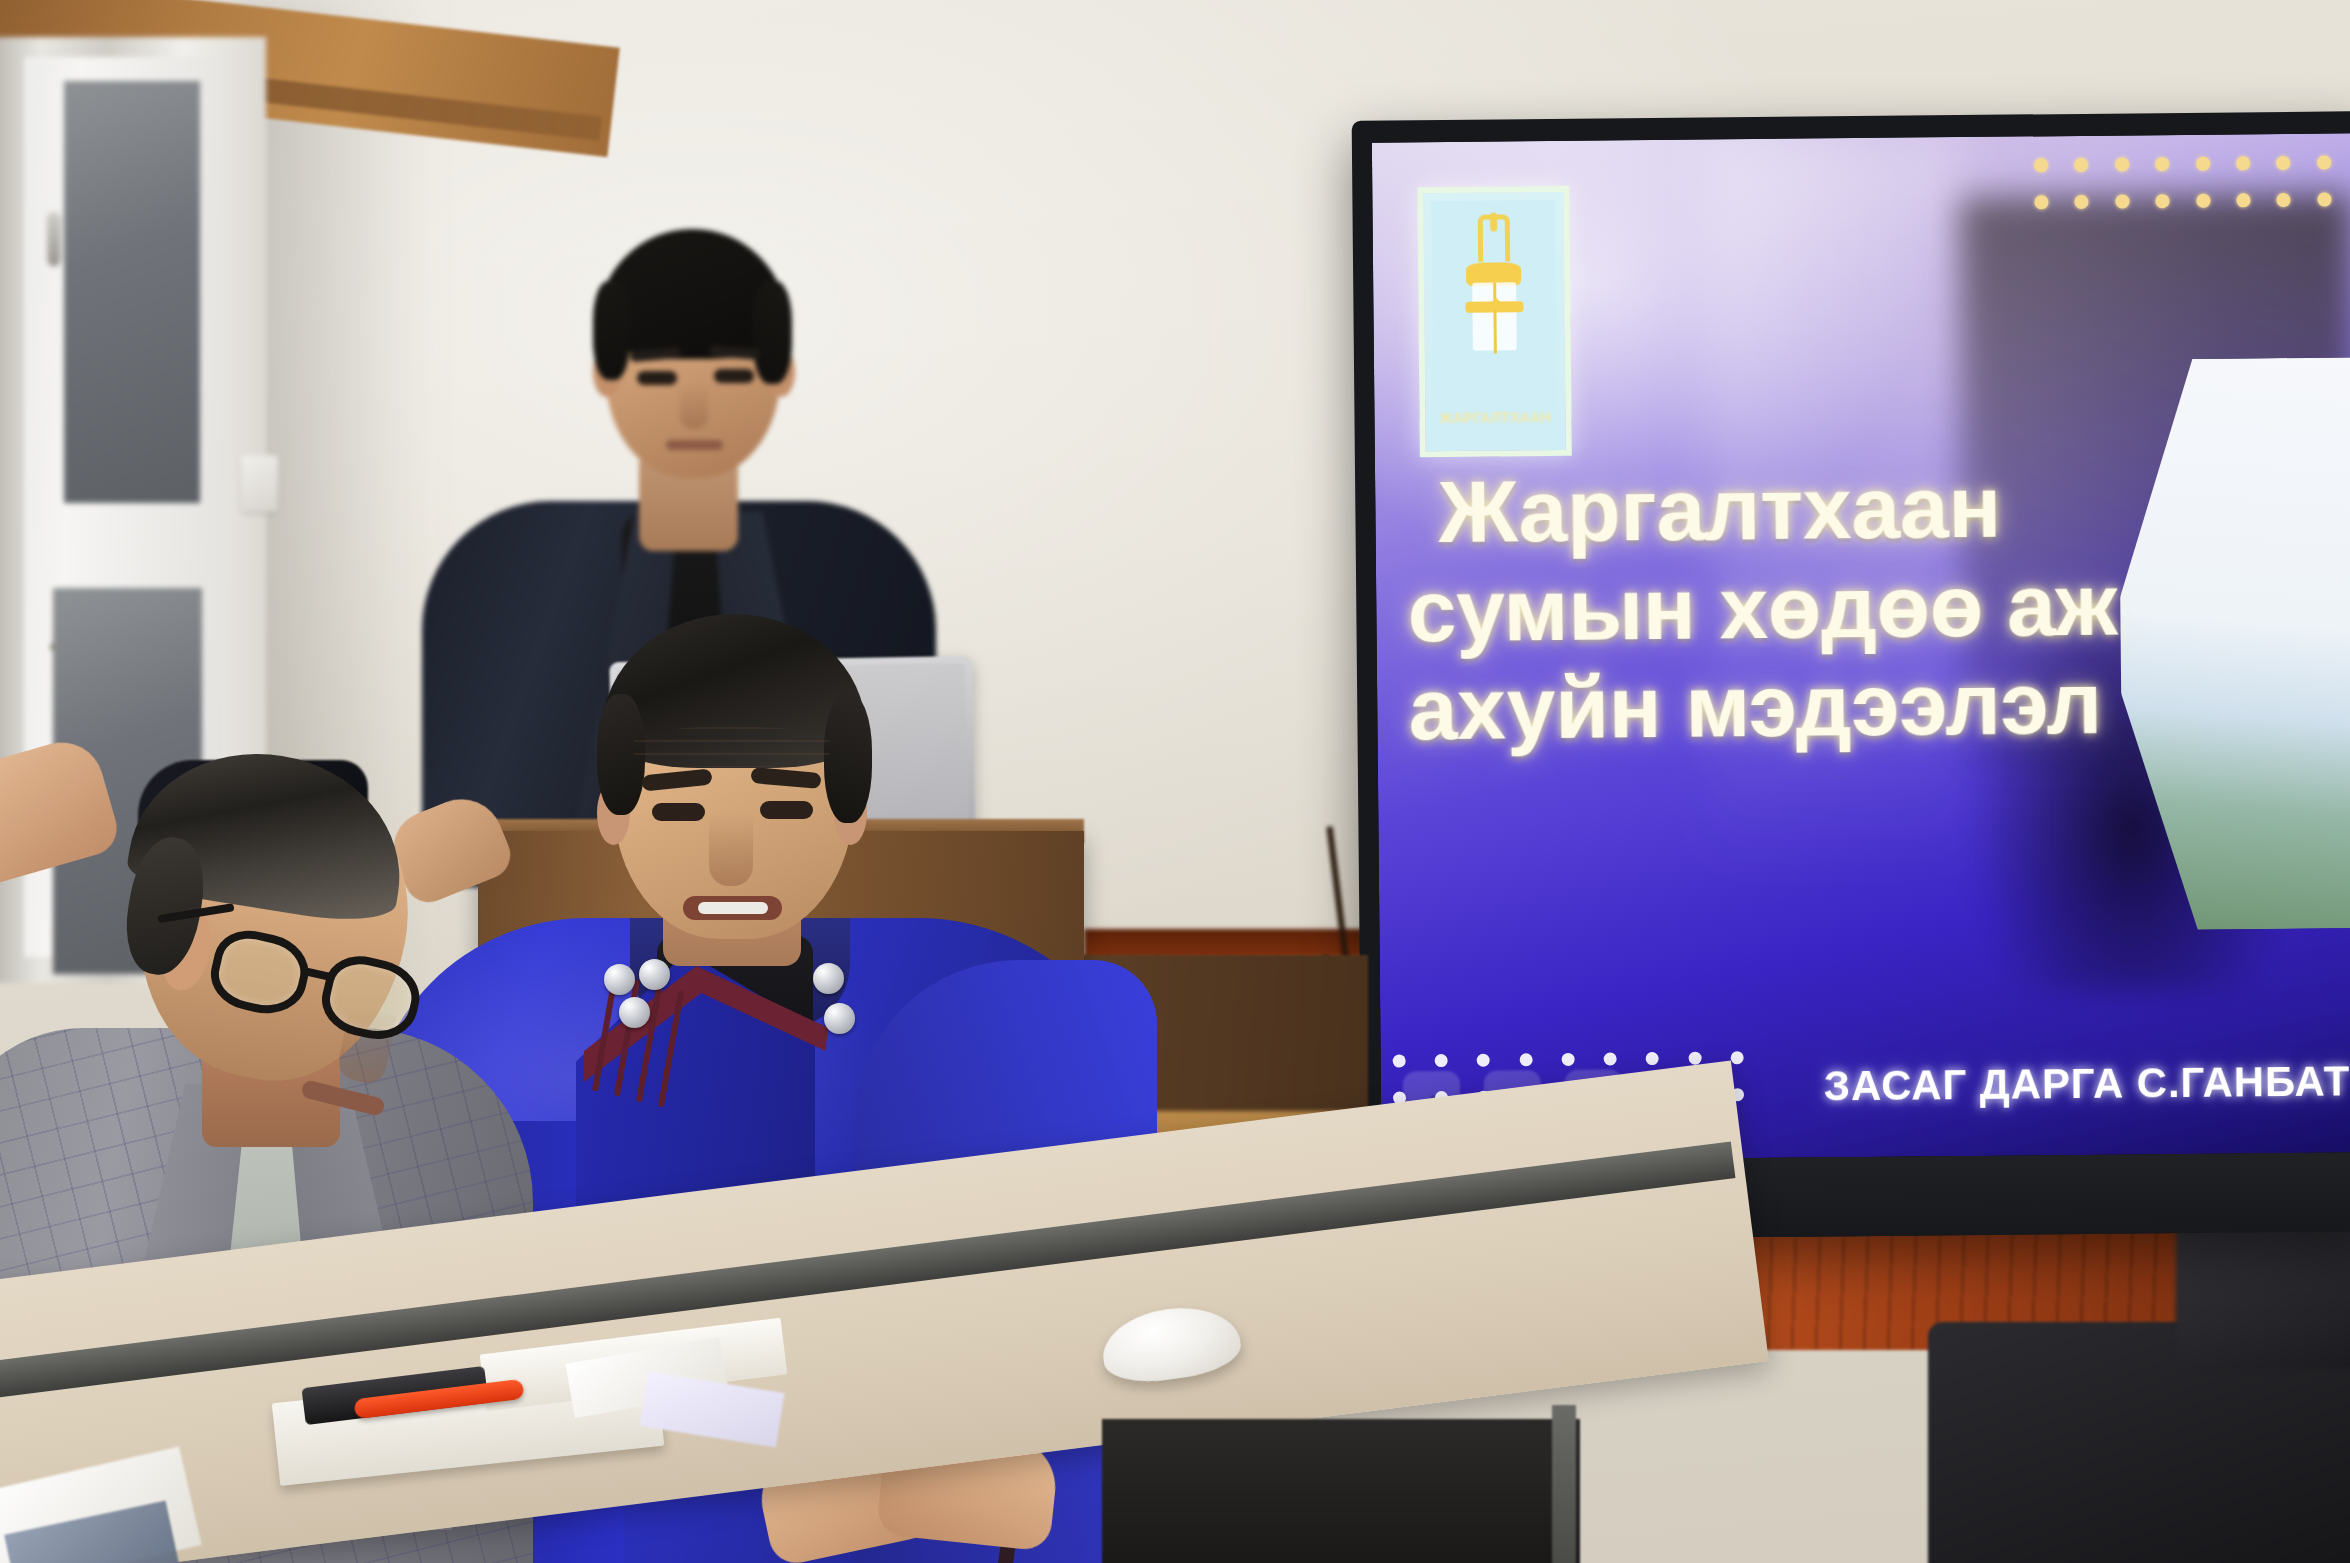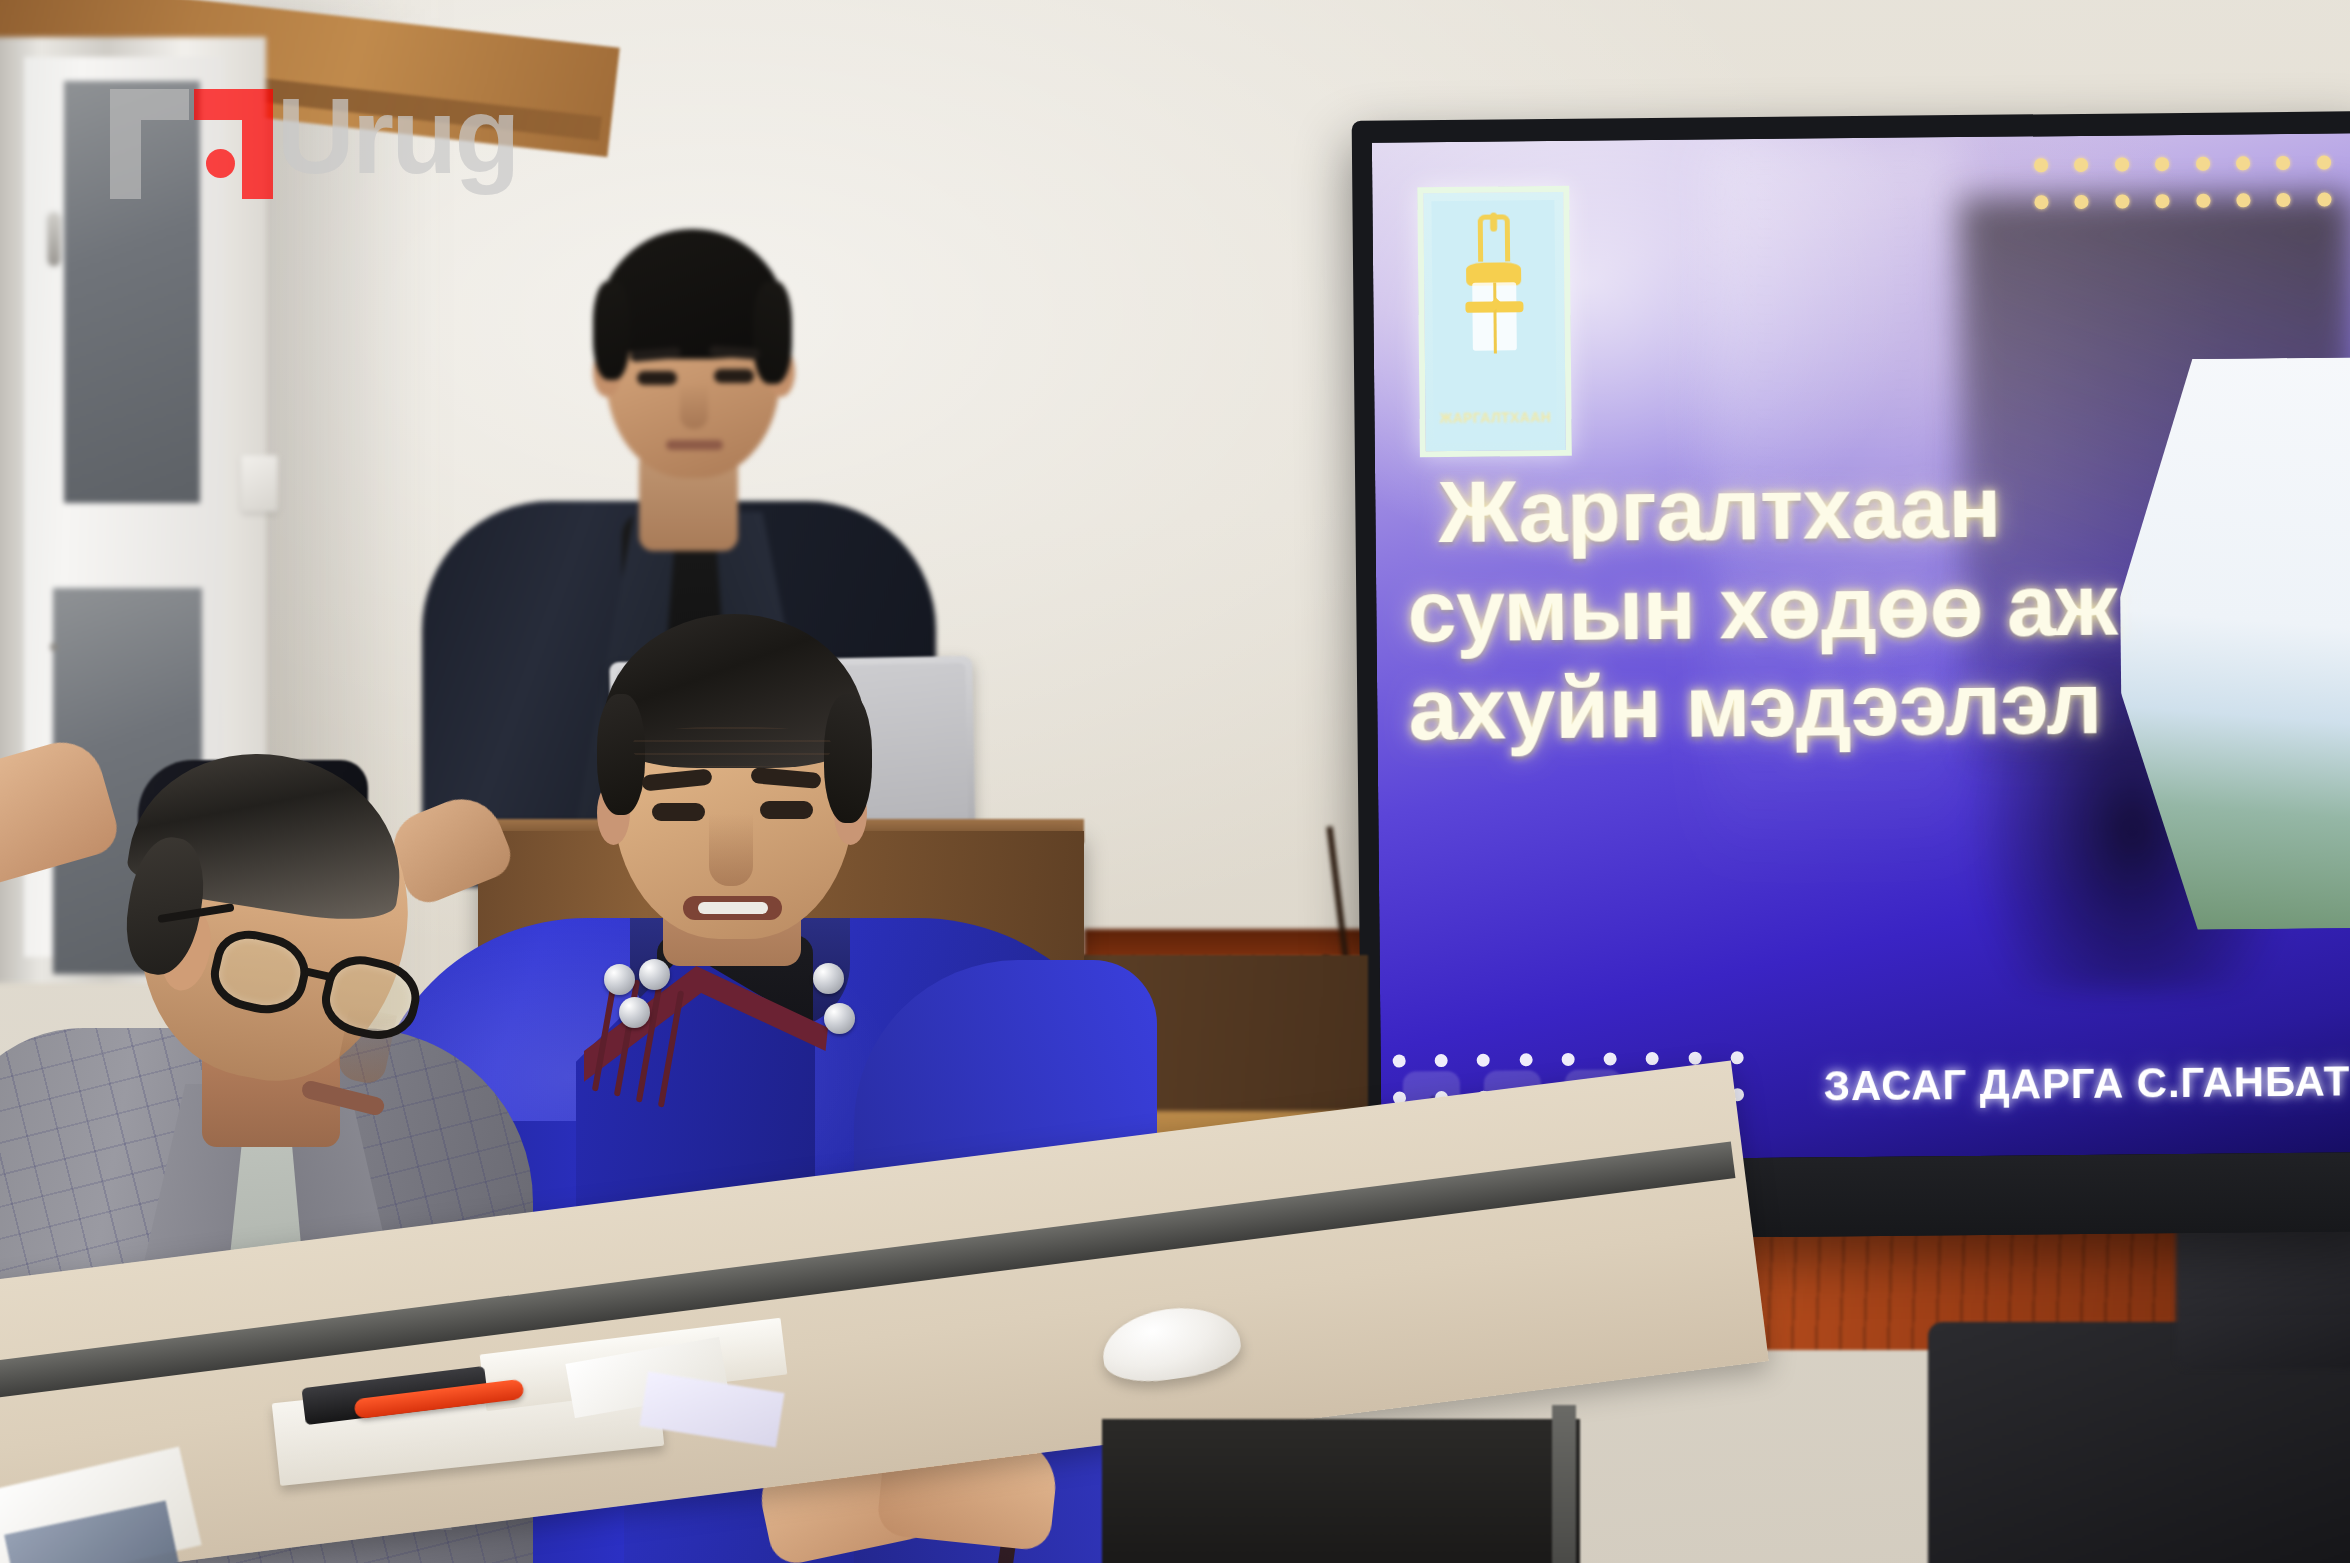--- a/index.html
+++ b/index.html
@@ -819,23 +819,15 @@
   <div class="notebook"></div>
   <div class="notebook2"></div>
   <div class="paper-a"></div>
   <div class="paper-b"></div>
   <div class="pen-blk"></div>
   <div class="pen-red"></div>
   <div class="mouse"></div>
 
   <div class="p2-hand" style="left:-55px;top:753px;position:absolute;"></div>
 
-  <div class="watermark">
-    <div class="wm-mark">
-      <div class="wm-l"></div>
-      <div class="wm-r"></div>
-      <div class="wm-dot"></div>
-    </div>
-    <div class="wm-text">Urug</div>
-  </div>
 
 </div>
 
 
 </body></html>

